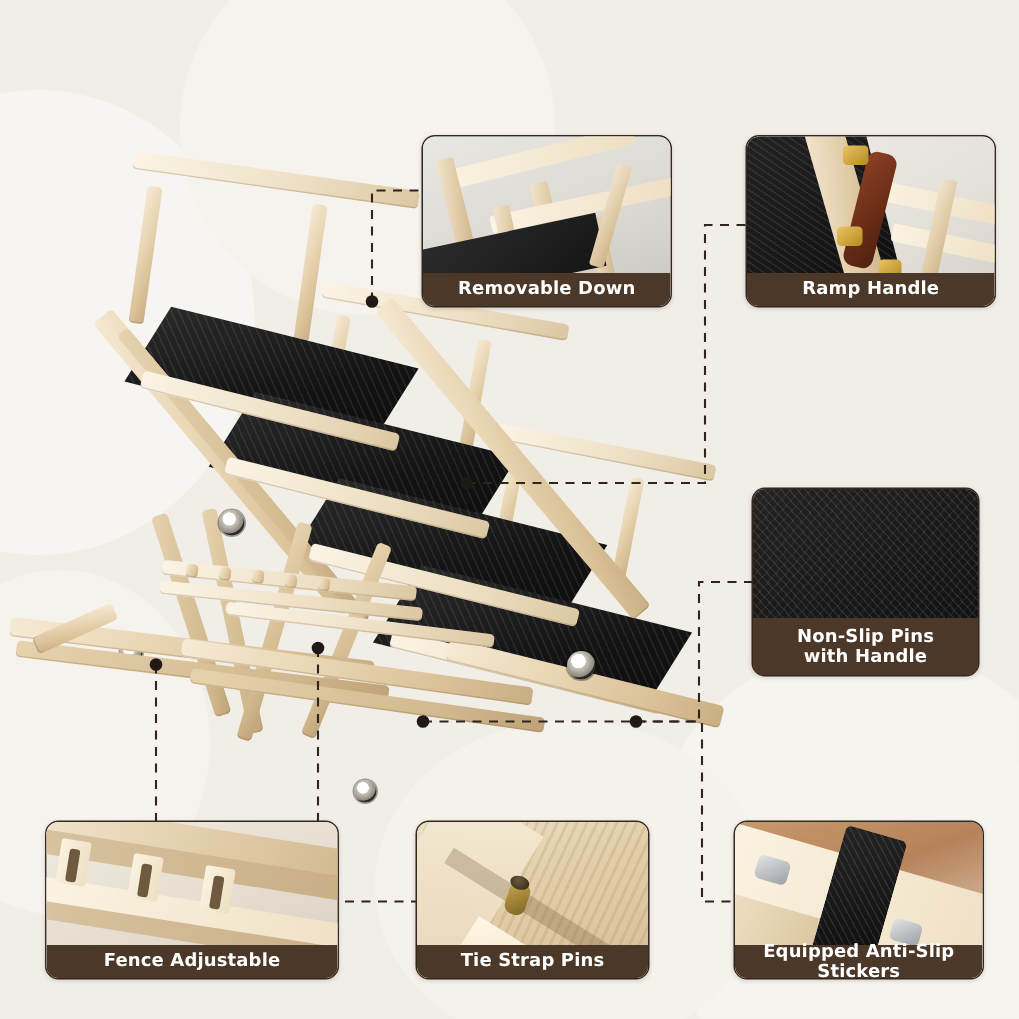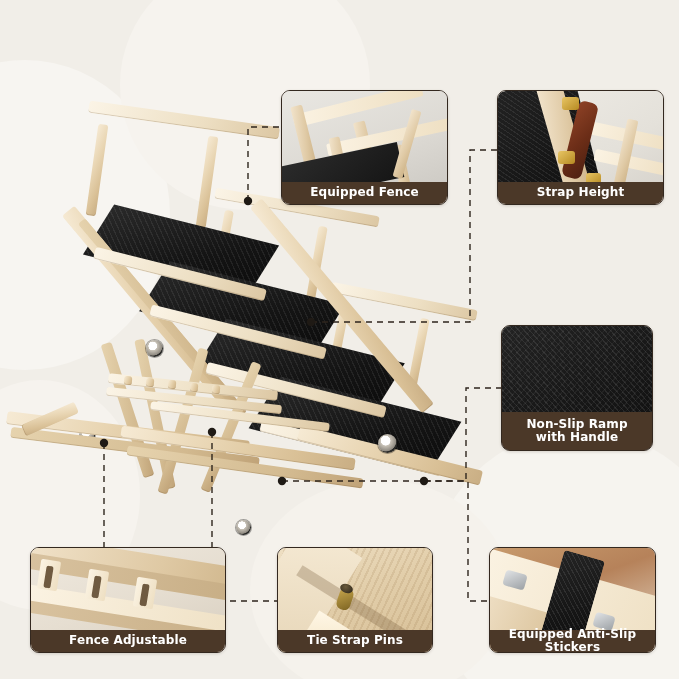--- a/index.html
+++ b/index.html
@@ -186,21 +186,21 @@
       <div class="plank lite" style="left:10px;top:8px;width:132px;height:13px;transform:rotate(-14deg);"></div>
       <div class="plank" style="left:16px;top:14px;width:12px;height:66px;transform:rotate(-14deg);"></div>
       <div class="plank" style="left:78px;top:30px;width:12px;height:60px;transform:rotate(-14deg);"></div>
       <div class="plank lite" style="left:44px;top:40px;width:126px;height:12px;transform:rotate(-12deg);"></div>
       <div class="plank" style="left:52px;top:46px;width:11px;height:54px;transform:rotate(-12deg);"></div>
       <div class="plank" style="left:114px;top:54px;width:11px;height:48px;transform:rotate(-12deg);"></div>
       <div style="position:absolute;left:-10px;top:64px;width:130px;height:36px;transform:rotate(-12deg);
                   background:linear-gradient(150deg,#2C2C2C,#151515);"></div>
       <div class="plank" style="left:120px;top:18px;width:10px;height:70px;transform:rotate(16deg);"></div>
     </div>
-    <div class="bar" style="height:22px;font-size:12px;">Equipped Fence</div>
+    <div class="bar" style="height:22px;font-size:12px;">Removable Down</div>
   </div>
 
   <div class="card" style="left:497px;top:90px;width:165px;height:113px;">
     <div class="photo">
       <div class="scene" style="background:linear-gradient(150deg,#EFECE6 0%,#E4E1DA 60%,#D4D0C9 100%);"></div>
       <div style="position:absolute;left:-14px;top:-6px;width:104px;height:108px;transform:rotate(-14deg);
                   background:repeating-linear-gradient(48deg,rgba(255,255,255,.08) 0 1px,rgba(0,0,0,0) 1px 4px),
                              linear-gradient(150deg,#242424,#101010);"></div>
       <div class="plank" style="left:54px;top:-12px;width:26px;height:128px;transform:rotate(-16deg);"></div>
       <div class="plank lite" style="left:84px;top:38px;width:90px;height:13px;transform:rotate(12deg);"></div>
@@ -208,27 +208,27 @@
       <div class="plank" style="left:122px;top:28px;width:11px;height:72px;transform:rotate(12deg);"></div>
       <div style="position:absolute;left:72px;top:10px;width:20px;height:78px;transform:rotate(14deg);border-radius:7px;
                   background:linear-gradient(120deg,#8E4226,#6B2D17 55%,#4E2011);"></div>
       <div style="position:absolute;left:64px;top:6px;width:17px;height:13px;border-radius:3px;
                   background:linear-gradient(140deg,#E8C564,#B68A22);"></div>
       <div style="position:absolute;left:60px;top:60px;width:17px;height:13px;border-radius:3px;
                   background:linear-gradient(140deg,#E8C564,#B68A22);"></div>
       <div style="position:absolute;left:88px;top:82px;width:15px;height:12px;border-radius:3px;
                   background:linear-gradient(140deg,#E8C564,#B68A22);"></div>
     </div>
-    <div class="bar" style="height:22px;font-size:12px;">Strap Height</div>
+    <div class="bar" style="height:22px;font-size:12px;">Ramp Handle</div>
   </div>
 
   <div class="card" style="left:501px;top:325px;width:150px;height:124px;">
     <div class="photo meshblack"></div>
     <div class="bar" style="height:38px;font-size:12px;flex-direction:column;">
-      <span>Non-Slip Ramp</span>
+      <span>Non-Slip Pins</span>
       <span>with Handle</span>
     </div>
   </div>
 
   <div class="card" style="left:30px;top:547px;width:194px;height:104px;">
     <div class="photo">
       <div class="scene" style="background:linear-gradient(160deg,#EFE9DF 0%,#E6DED1 50%,#D7CEBF 100%);"></div>
       <div class="plank" style="left:-14px;top:4px;width:240px;height:22px;transform:rotate(9deg);"></div>
       <div class="plank dark" style="left:-14px;top:22px;width:240px;height:16px;transform:rotate(9deg);"></div>
       <div class="plank lite" style="left:-10px;top:54px;width:236px;height:18px;transform:rotate(9deg);"></div>

